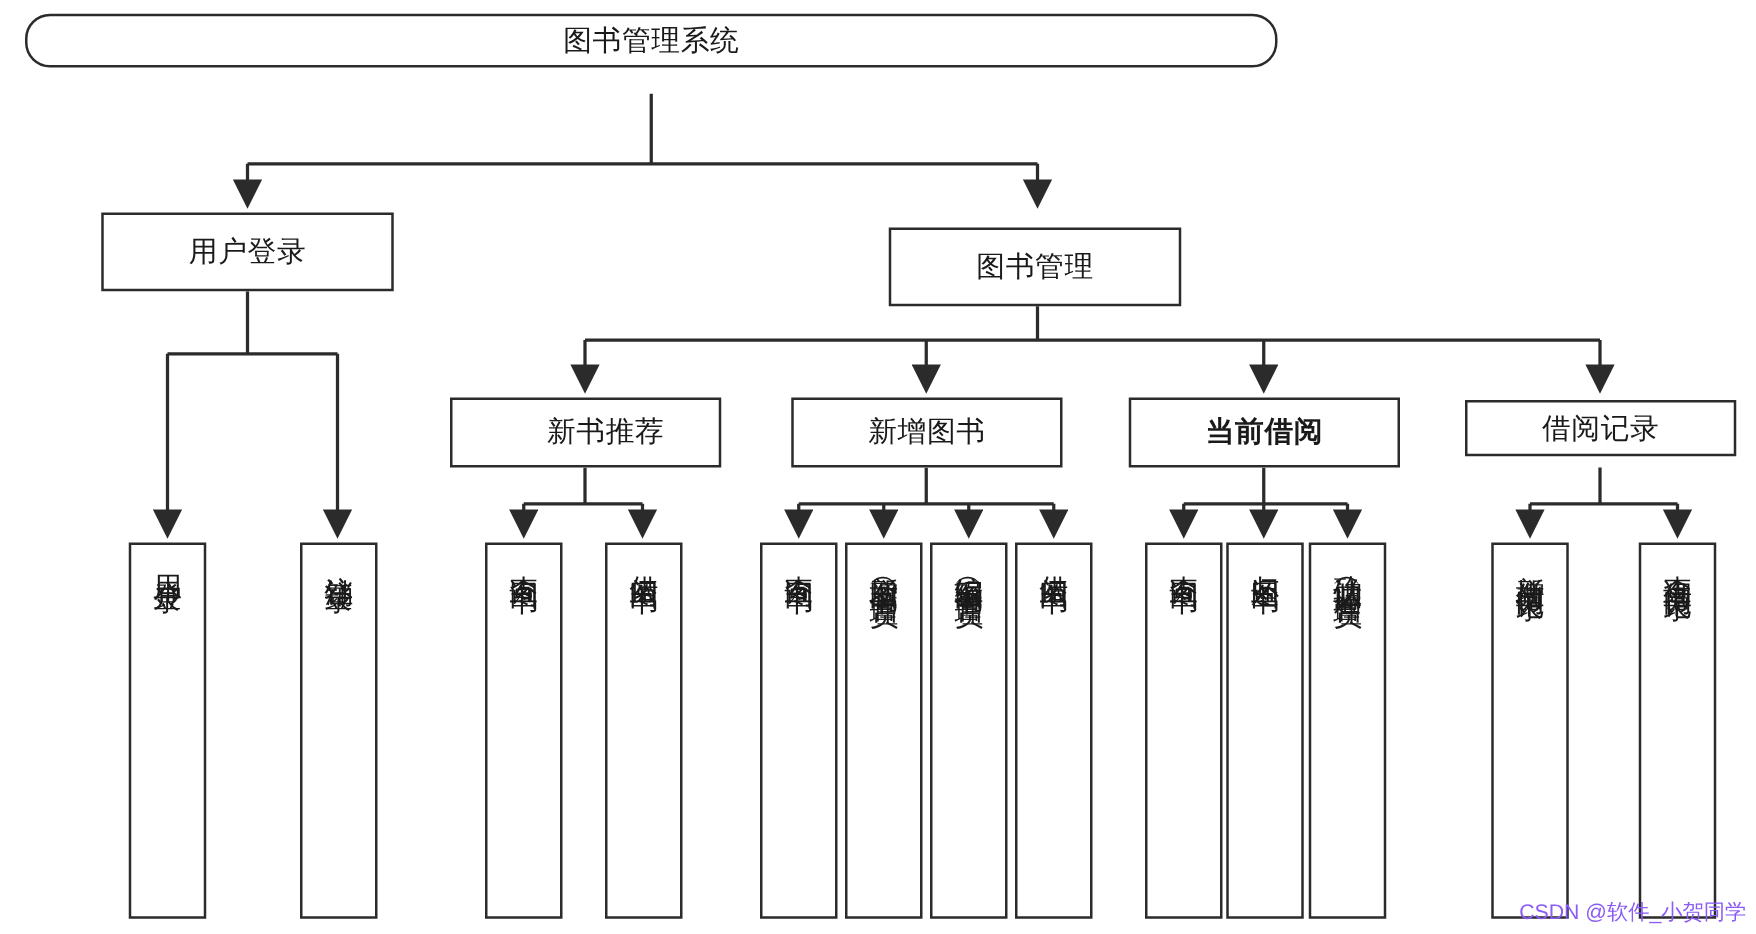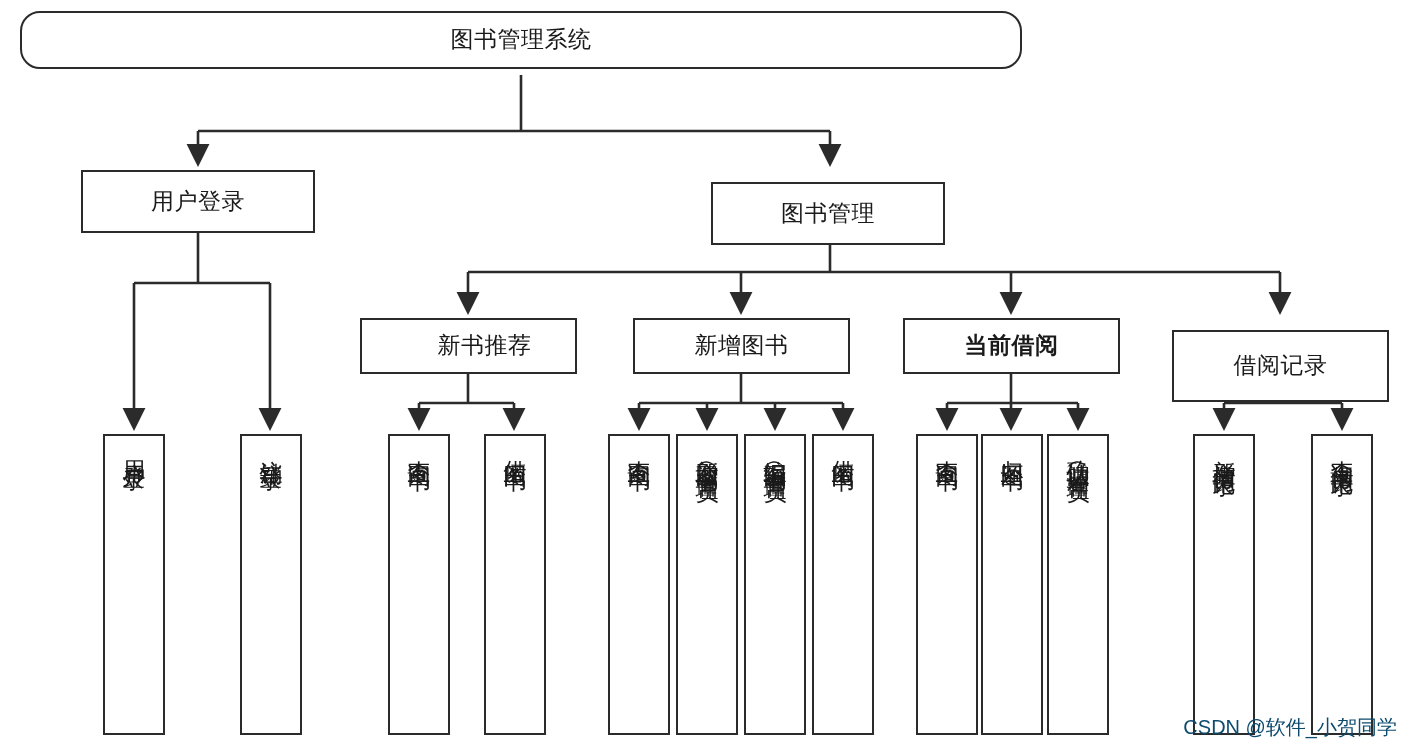--- a/index.html
+++ b/index.html
@@ -57,22 +57,22 @@
     writing-mode: vertical-rl;
     text-orientation: upright;
     font-size: 23px;
     letter-spacing: 3px;
     line-height: 1;
   }
   .watermark {
     position: absolute;
     right: 8px;
     bottom: 6px;
-    font-size: 20px;
-    color: #0c4a6e;
+    font-size: 17px;
+    color: #8b5cf6;
     z-index: 6;
     white-space: nowrap;
     font-family: "Liberation Sans", "DejaVu Sans", sans-serif;
   }
 </style>
 </head>
 <body>
 
 <div id="canvas">
 
@@ -134,21 +134,21 @@
     </g>
 
     <g stroke="#2b2b2b" stroke-width="2.6" fill="none">
       <path d="M 1280 374 L 1280 403"></path>
       <path d="M 1224 403 L 1342 403"></path>
       <path d="M 1224 403 L 1224 427" marker-end="url(#arrow)"></path>
       <path d="M 1342 403 L 1342 427" marker-end="url(#arrow)"></path>
     </g>
   </svg>
 
-  <div class="node root horizontal" style="left:20px; top:11px; width:1002px; height:58px;border-radius:20px;">
+  <div class="node root horizontal" style="left:20px; top:11px; width:1002px; height:43px;border-radius:20px;">
     <span class="label">图书管理系统</span>
   </div>
 
   <div class="node horizontal" style="left:81px; top:170px; width:234px; height:63px;">
     <span class="label">用户登录</span>
   </div>
 
   <div class="node horizontal" style="left:711px; top:170px; width:234px; height:63px;margin-top:12px;">
     <span class="label">图书管理</span>
   </div>
@@ -158,21 +158,21 @@
   </div>
 
   <div class="node horizontal" style="left:633px; top:318px; width:217px; height:56px;">
     <span class="label">新增图书</span>
   </div>
 
   <div class="node horizontal" style="left:903px; top:318px; width:217px; height:56px;font-weight:bold;">
     <span class="label">当前借阅</span>
   </div>
 
-  <div class="node horizontal" style="left:1172px; top:330px; width:217px; height:72px;">
+  <div class="node horizontal" style="left:1172px; top:320px; width:217px; height:45px;">
     <span class="label">借阅记录</span>
   </div>
 
   <div class="node vertical" style="left:103px; top:434px; width:62px; height:301px;">
     <span class="label">用户登录</span>
   </div>
 
   <div class="node vertical" style="left:240px; top:434px; width:62px; height:301px;">
     <span class="label">注销登录</span>
   </div>

